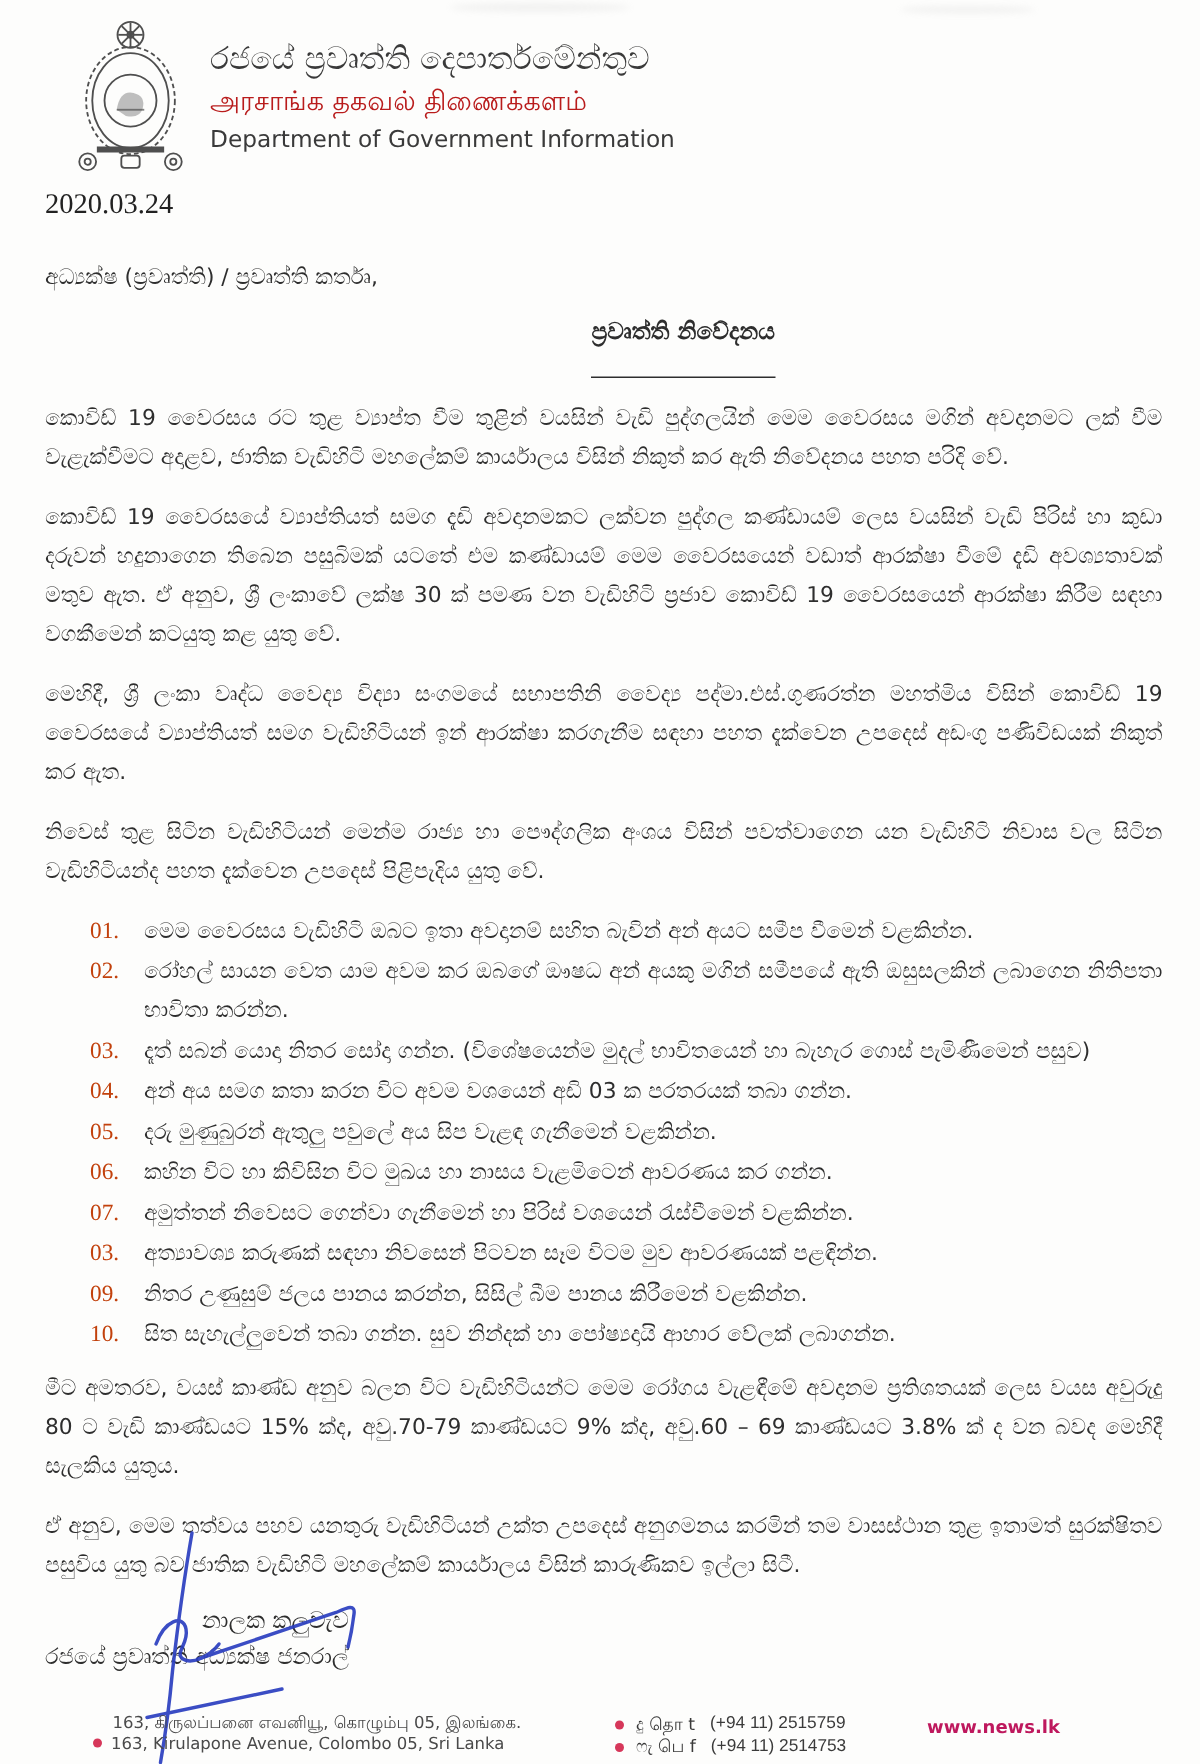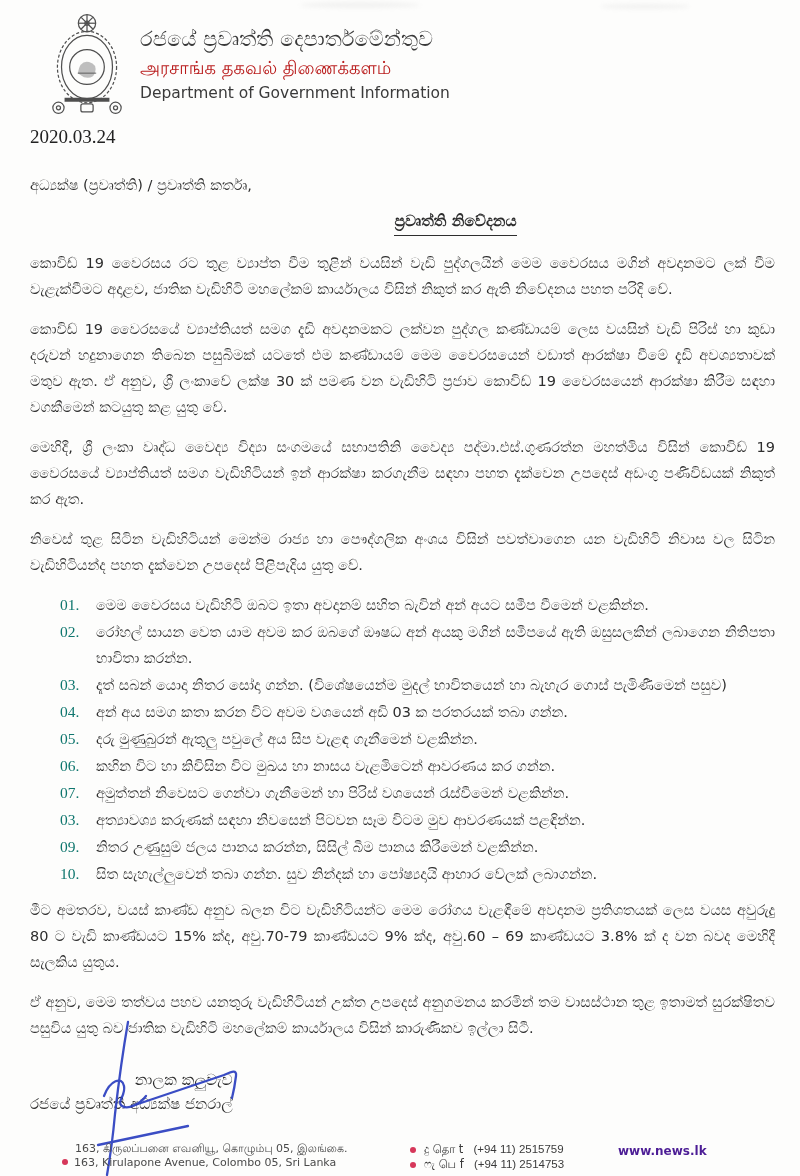--- a/index.html
+++ b/index.html
@@ -17,40 +17,40 @@
   .ht-tamil   { font-size:18px; line-height:27px; color:#b91c1c; }
   .ht-english { font-size:15.5px; line-height:24px; color:#3a3a3a; }
   
   .date { position:absolute; top:126px; left:30px; font-family:"Liberation Serif", serif; font-size:19px; color:#222; }
   .body-col {
     position:absolute; top:172px; left:30px; width:745px; height:888px;
     font-size:14.5px; line-height:26px; text-align:justify; overflow:hidden;
   }
   .salutation { text-align:left; margin:0 0 6px 0; }
   .heading-wrap { text-align:center; position:relative; left:53px; margin:10px 0 14px 0; }
-  .heading { display:inline-block; font-weight:bold; font-size:15.5px; border-bottom:1.6px solid #2e2e2e; padding-bottom:1px; }
+  .heading { display:inline-block; font-weight:bold; font-size:15.5px; border-bottom:1.6px solid #2e2e2e; padding-bottom:17px; }
   .para { margin:0 0 14px 0; }
   .instructions { margin:2px 0 10px 30px; }
   .instr { display:flex; margin-bottom:1px; }
-  .instr-num { flex:none; width:36px; font-family:"Liberation Serif", serif; font-size:15.5px; color:#0f766e; }
+  .instr-num { flex:none; width:36px; font-family:"Liberation Serif", serif; font-size:15.5px; color:#c2410c; }
   .instr-text { flex:1; text-align:justify; }
   
   .signatory { position:absolute; left:30px; top:1068px; }
   .sig-name  { font-size:15.5px; line-height:24px;text-align:right; }
   .sig-title { font-size:15px; line-height:24px; }
   .signature-svg { position:absolute; left:88px; top:1018px; pointer-events:none; }
   
   .footer-left { position:absolute; left:62px; top:1142px; font-size:11px; line-height:13.5px; color:#4a4a4a; }
   .footer-row { display:flex; align-items:center; gap:6px; }
   .footer-row.indent { padding-left:13px; }
   .bullet { flex:none; width:6px; height:6px; border-radius:50%; background:#d6375a; }
   .footer-right { position:absolute; left:410px; top:1142px; font-size:11.5px; line-height:15px; color:#3a3a3a; }
   .fr-label { display:inline-block; margin:0 4px 0 2px; }
   .fr-num { font-family:"Liberation Sans", sans-serif; }
-  .website { position:absolute; left:618px; top:1144px; font-size:12px; font-weight:bold; color:#4c1d95; }
+  .website { position:absolute; left:618px; top:1144px; font-size:12px; font-weight:bold; color:#be185d; }
   
   .smudge { position:absolute; background:#bfbfbf; opacity:0.18; filter:blur(2px); border-radius:50%; }
 </style>
 </head>
 <body>
 
 <div class="page">
 
   <div class="smudge" style="left:300px; top:2px; width:120px; height:6px;"></div>
   <div class="smudge" style="left:600px; top:4px; width:90px; height:5px;"></div>

